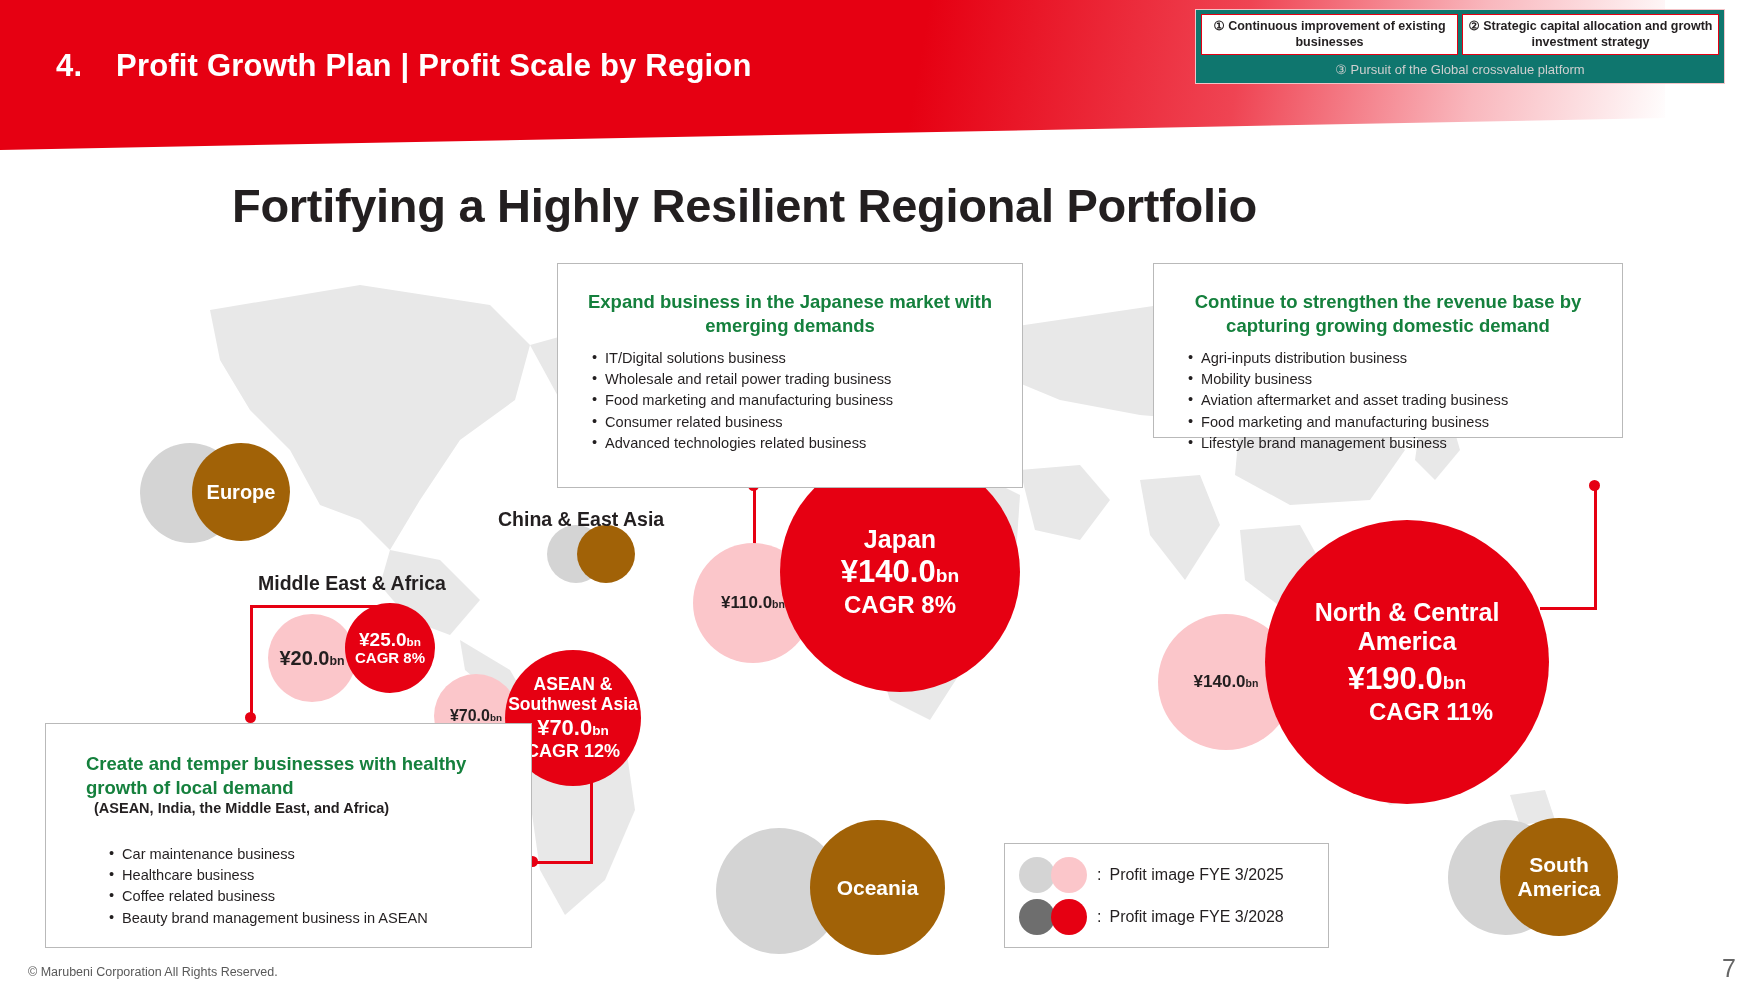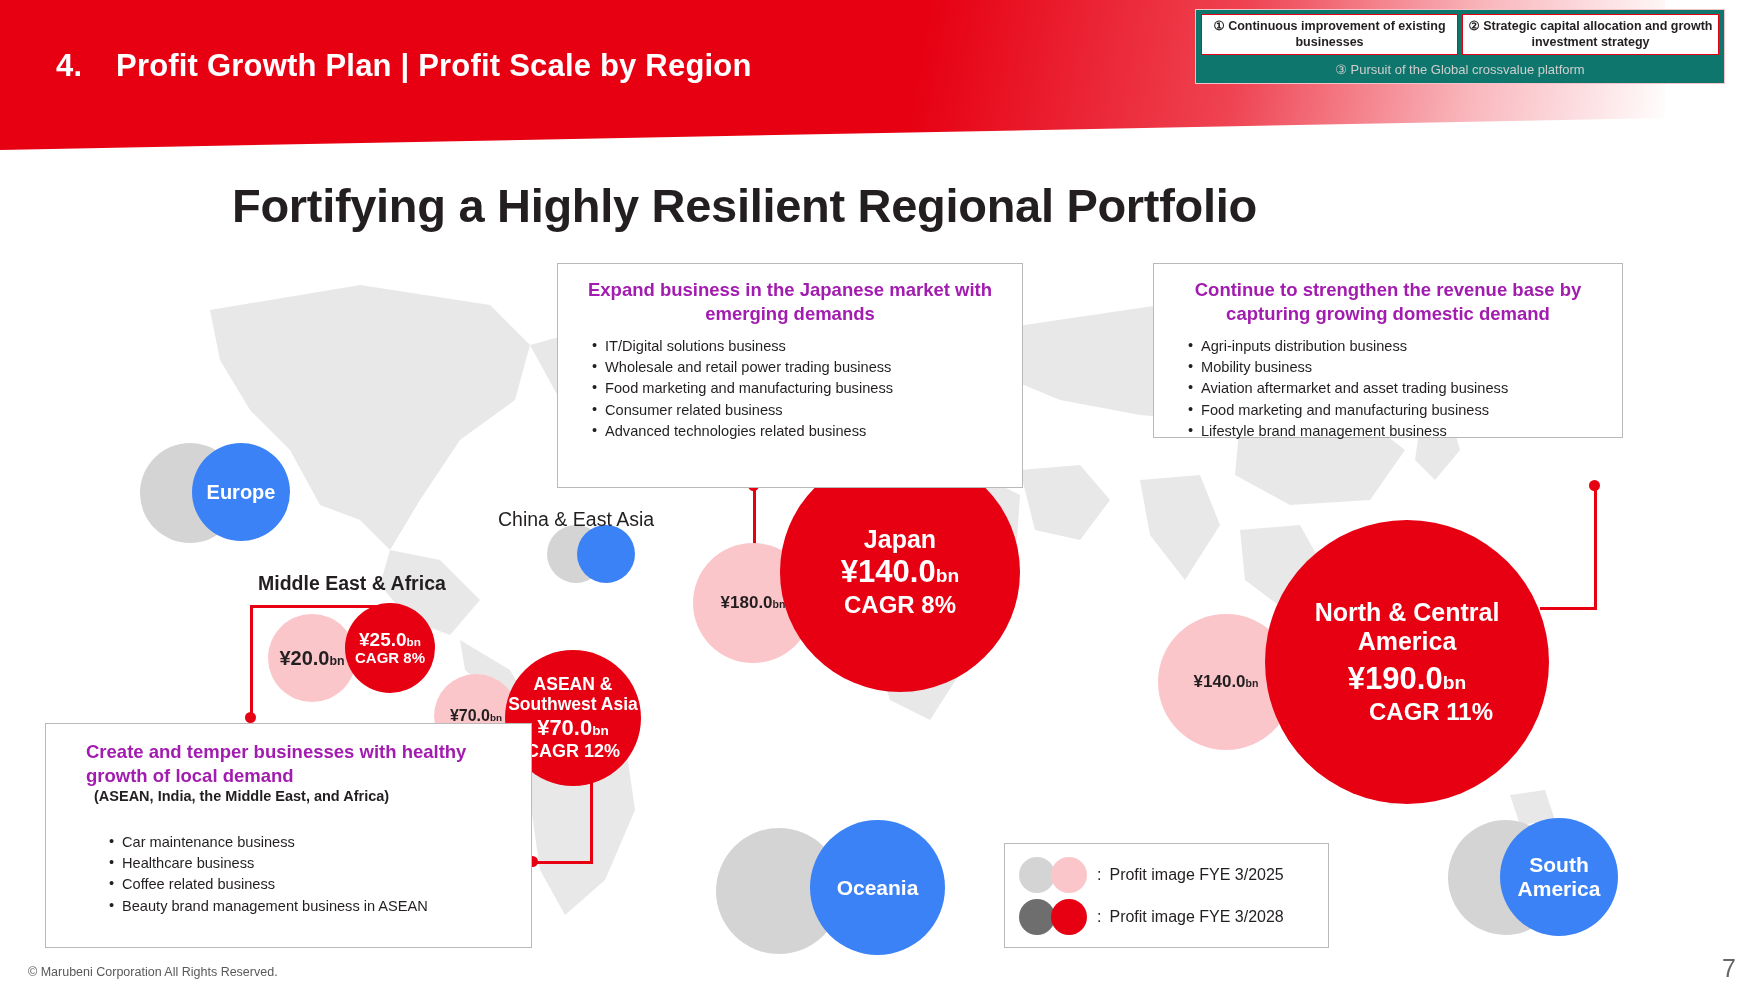--- a/index.html
+++ b/index.html
@@ -53,33 +53,33 @@
     opacity:1;
   }
   .map svg{width:100%;height:100%;}
 
   
   .bubble{
     position:absolute;border-radius:50%;
     display:flex;flex-direction:column;align-items:center;justify-content:center;
     text-align:center;line-height:1.12;
   }
-  .b-grey-dark{background:#3b82f6;color:#fff;font-weight:bold;}
+  .b-grey-dark{background:#a16207;color:#fff;font-weight:bold;}
   .b-grey-light{background:#d4d4d4;color:#fff;font-weight:bold;}
   .b-pink{background:#fbc6ca;color:#231f20;font-weight:bold;}
   .b-red{background:#e60012;color:#fff;font-weight:bold;}
   .bn{font-size:.62em;font-weight:bold;}
 
   
   .callout{
     position:absolute;background:#ffffff;border:1px solid #b9b9b9;
     box-sizing:border-box;padding:14px 18px;
   }
   .callout h4{
-    margin:0 0 10px 0;font-size:18.5px;font-weight:bold;color:#a21caf;
+    margin:12px 0 10px 0;font-size:18.5px;font-weight:bold;color:#15803d;
     text-align:center;line-height:1.3;
   }
   .callout h4.left{text-align:left;}
   .callout .sub{
     font-size:14.5px;font-weight:bold;text-align:center;margin:-4px 0 10px 0;
   }
   .callout ul{margin:0;padding:0 0 0 16px;list-style:none;}
   .callout li{
     font-size:14.6px;line-height:1.45;position:relative;padding-left:13px;color:#231f20;
   }
@@ -195,42 +195,42 @@
   </div>
   <div class="dot" style="left:527px;top:856px;"></div>
 
   <div class="bubble b-grey-light" style="left:140px;top:443px;width:100px;height:100px;"></div>
   <div class="bubble b-grey-dark" style="left:192px;top:443px;width:98px;height:98px;font-size:20px;">
     <span>Europe</span>
   </div>
 
   <div class="bubble b-grey-light" style="left:547px;top:525px;width:58px;height:58px;"></div>
   <div class="bubble b-grey-dark" style="left:577px;top:525px;width:58px;height:58px;"></div>
-  <div style="position:absolute;left:498px;top:508px;font-size:19.5px;font-weight:normal;">China &amp; East Asia</div>
+  <div style="position:absolute;left:498px;top:508px;font-size:19.5px;font-weight:bold;">China &amp; East Asia</div>
 
   <div style="position:absolute;left:258px;top:572px;font-size:19.5px;font-weight:bold;">Middle East &amp; Africa</div>
   <div class="bubble b-pink" style="left:268px;top:614px;width:88px;height:88px;font-size:20px;">
     <div><span>¥20.0</span><span class="bn">bn</span></div>
   </div>
   <div class="bubble b-red" style="left:345px;top:603px;width:90px;height:90px;font-size:19px;color:#fff;">
     <div><span>¥25.0</span><span class="bn">bn</span></div>
     <div style="font-size:15px;">CAGR 8%</div>
   </div>
 
   <div class="bubble b-pink" style="left:434px;top:674px;width:84px;height:84px;font-size:16px;">
     <div><span>¥70.0</span><span class="bn">bn</span></div>
   </div>
   <div class="bubble b-red" style="left:505px;top:650px;width:136px;height:136px;font-size:19px;align-items:center;">
     <div style="font-size:17.5px;line-height:1.12;">ASEAN &amp; Southwest Asia</div>
     <div style="font-size:22px;margin-top:2px;"><span>¥70.0</span><span class="bn">bn</span></div>
     <div style="font-size:18px;">CAGR 12%</div>
   </div>
 
   <div class="bubble b-pink" style="left:693px;top:543px;width:120px;height:120px;font-size:17px;">
-    <div><span>¥180.0</span><span class="bn">bn</span></div>
+    <div><span>¥110.0</span><span class="bn">bn</span></div>
   </div>
   <div class="bubble b-red" style="left:780px;top:452px;width:240px;height:240px;">
     <div style="font-size:25px;">Japan</div>
     <div style="font-size:31px;margin-top:2px;"><span>¥140.0</span><span class="bn">bn</span></div>
     <div style="font-size:24px;margin-top:2px;">CAGR 8%</div>
   </div>
 
   <div class="bubble b-pink" style="left:1158px;top:614px;width:136px;height:136px;font-size:17px;">
     <div><span>¥140.0</span><span class="bn">bn</span></div>
   </div>

